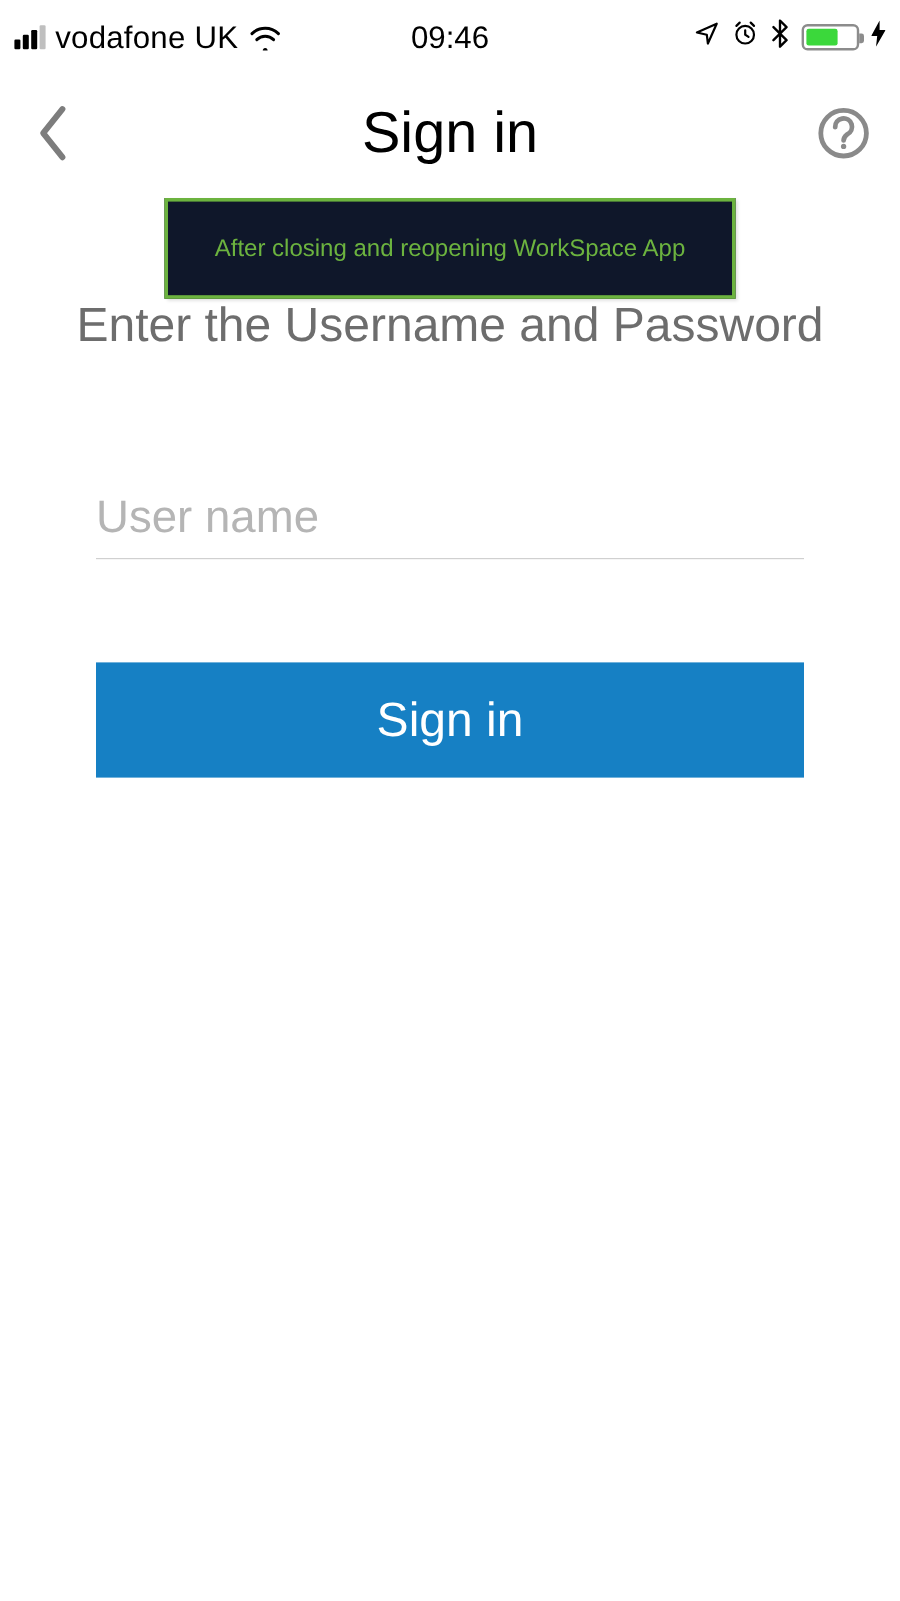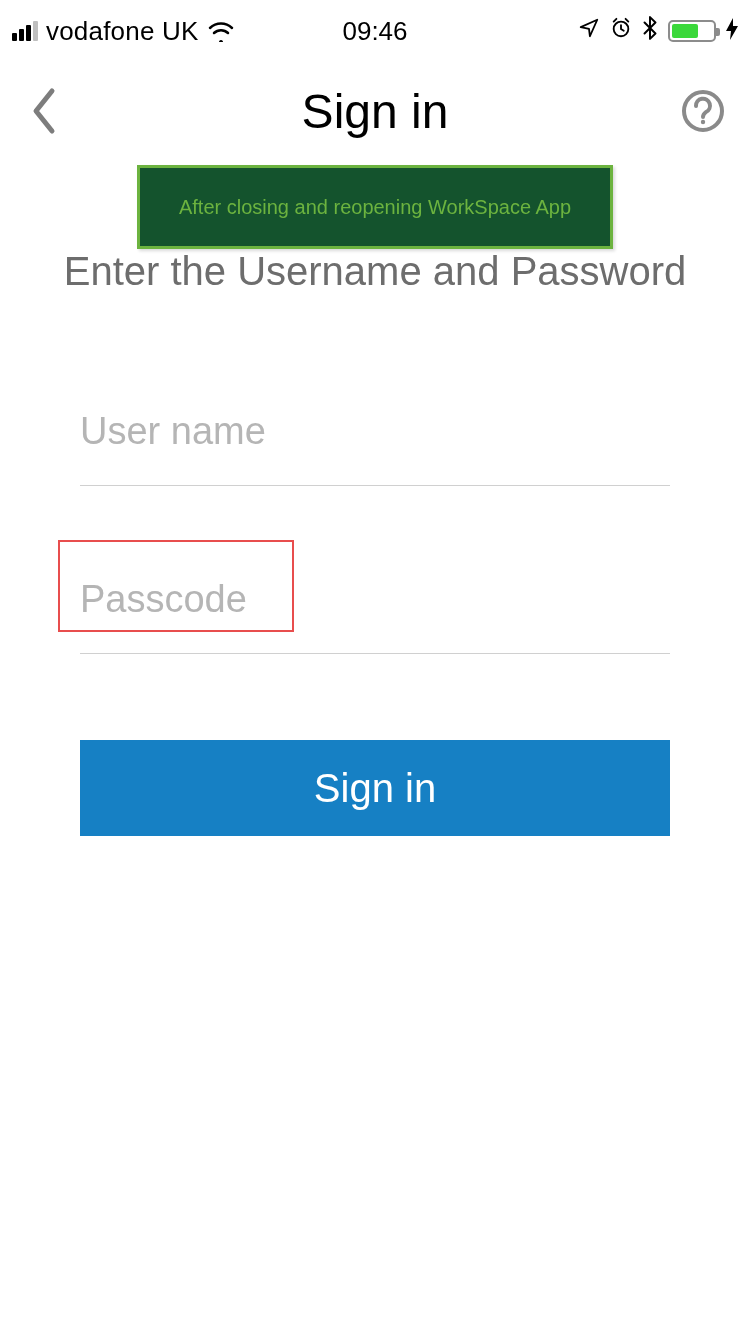--- a/index.html
+++ b/index.html
@@ -138,21 +138,21 @@
     .banner {
       width: 476px;
       height: 84px;
       border: 3px solid #6cb33f;
       display: flex;
       align-items: center;
       justify-content: center;
       color: #6cb33f;
       font-size: 20px;
       box-shadow: 2px 2px 3px rgba(0,0,0,0.15);
-      background: #14532d;
+      background: #0f172a;
     }
     
     .instructions {
       text-align: center;
       color: #6d6d6d;
       font-size: 40px;
       font-weight: 400;
     }
     
     .form {
@@ -161,21 +161,21 @@
     }
     .field-wrap {
       margin-bottom: 86px;
       position: relative;
     }
     .text-input {
       width: 100%;
       border: none;
       border-bottom: 1px solid #d0d0d0;
       font-size: 38px;
-      padding: 6px 0 32px 0;
+      padding: 6px 0 12px 0;
       outline: none;
       color: #222;
       background: transparent;
     }
     .text-input::placeholder {
       color: #b5b5b5;
     }
     .highlight-box {
       position: absolute;
       border: 2px solid #e84d4d;
@@ -275,19 +275,15 @@
     <span>After closing and reopening WorkSpace App</span>
   </div>
 </div>
 
 <div class="instructions">Enter the Username and Password</div>
 
 <div class="form">
   <div class="field-wrap">
     <input class="text-input" type="text" placeholder="User name" style="">
   </div>
-  <div class="field-wrap" style="position:relative;">
-    <div class="highlight-box"></div>
-    <input class="text-input" type="password" placeholder="Passcode" style="">
-  </div>
 </div>
 
 <button class="signin-btn">Sign in</button>
 
 </body></html>

